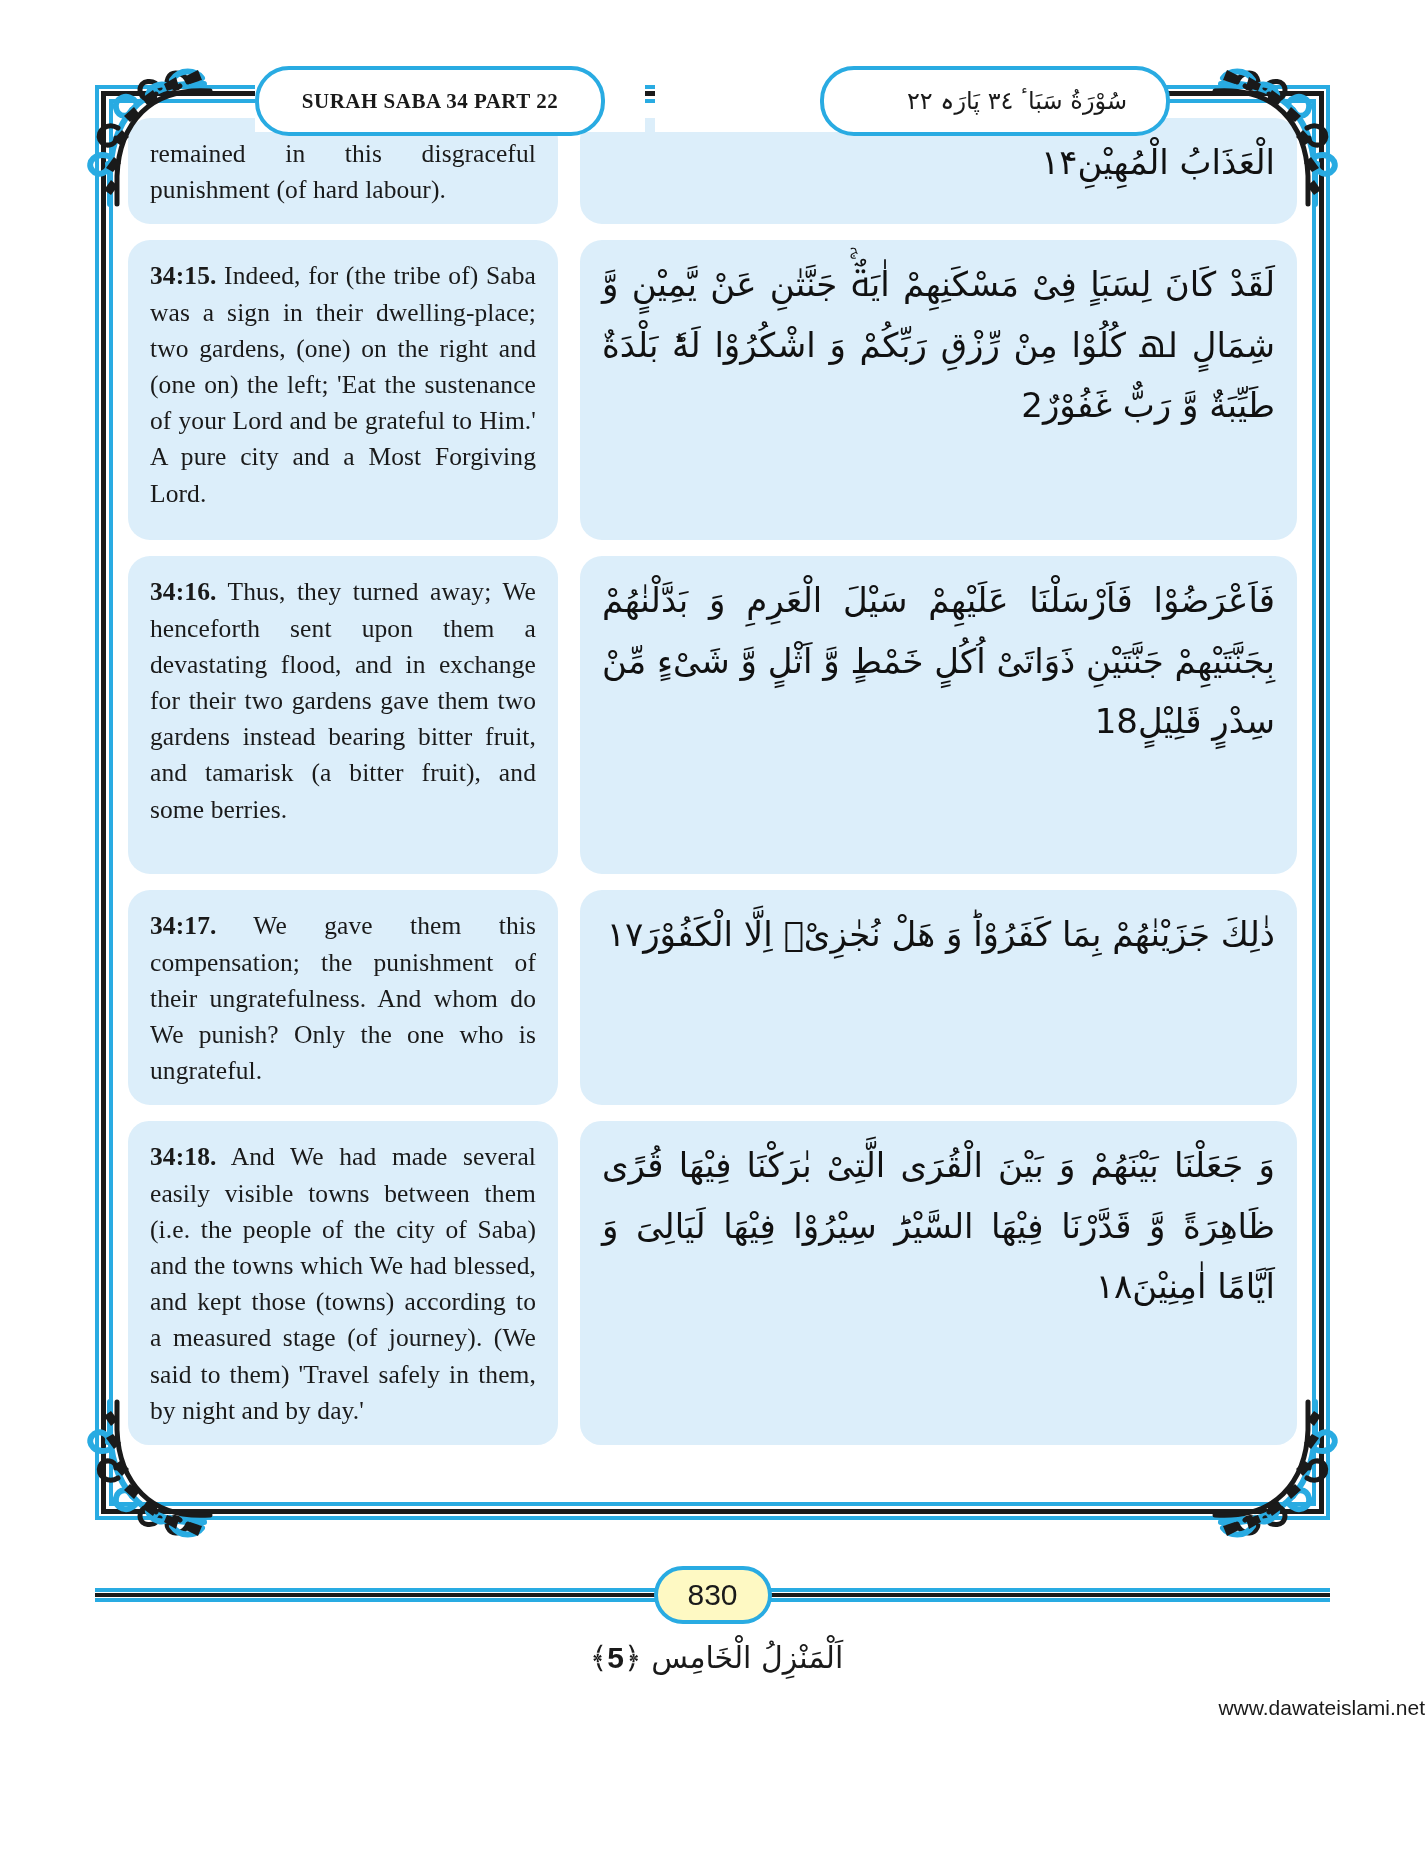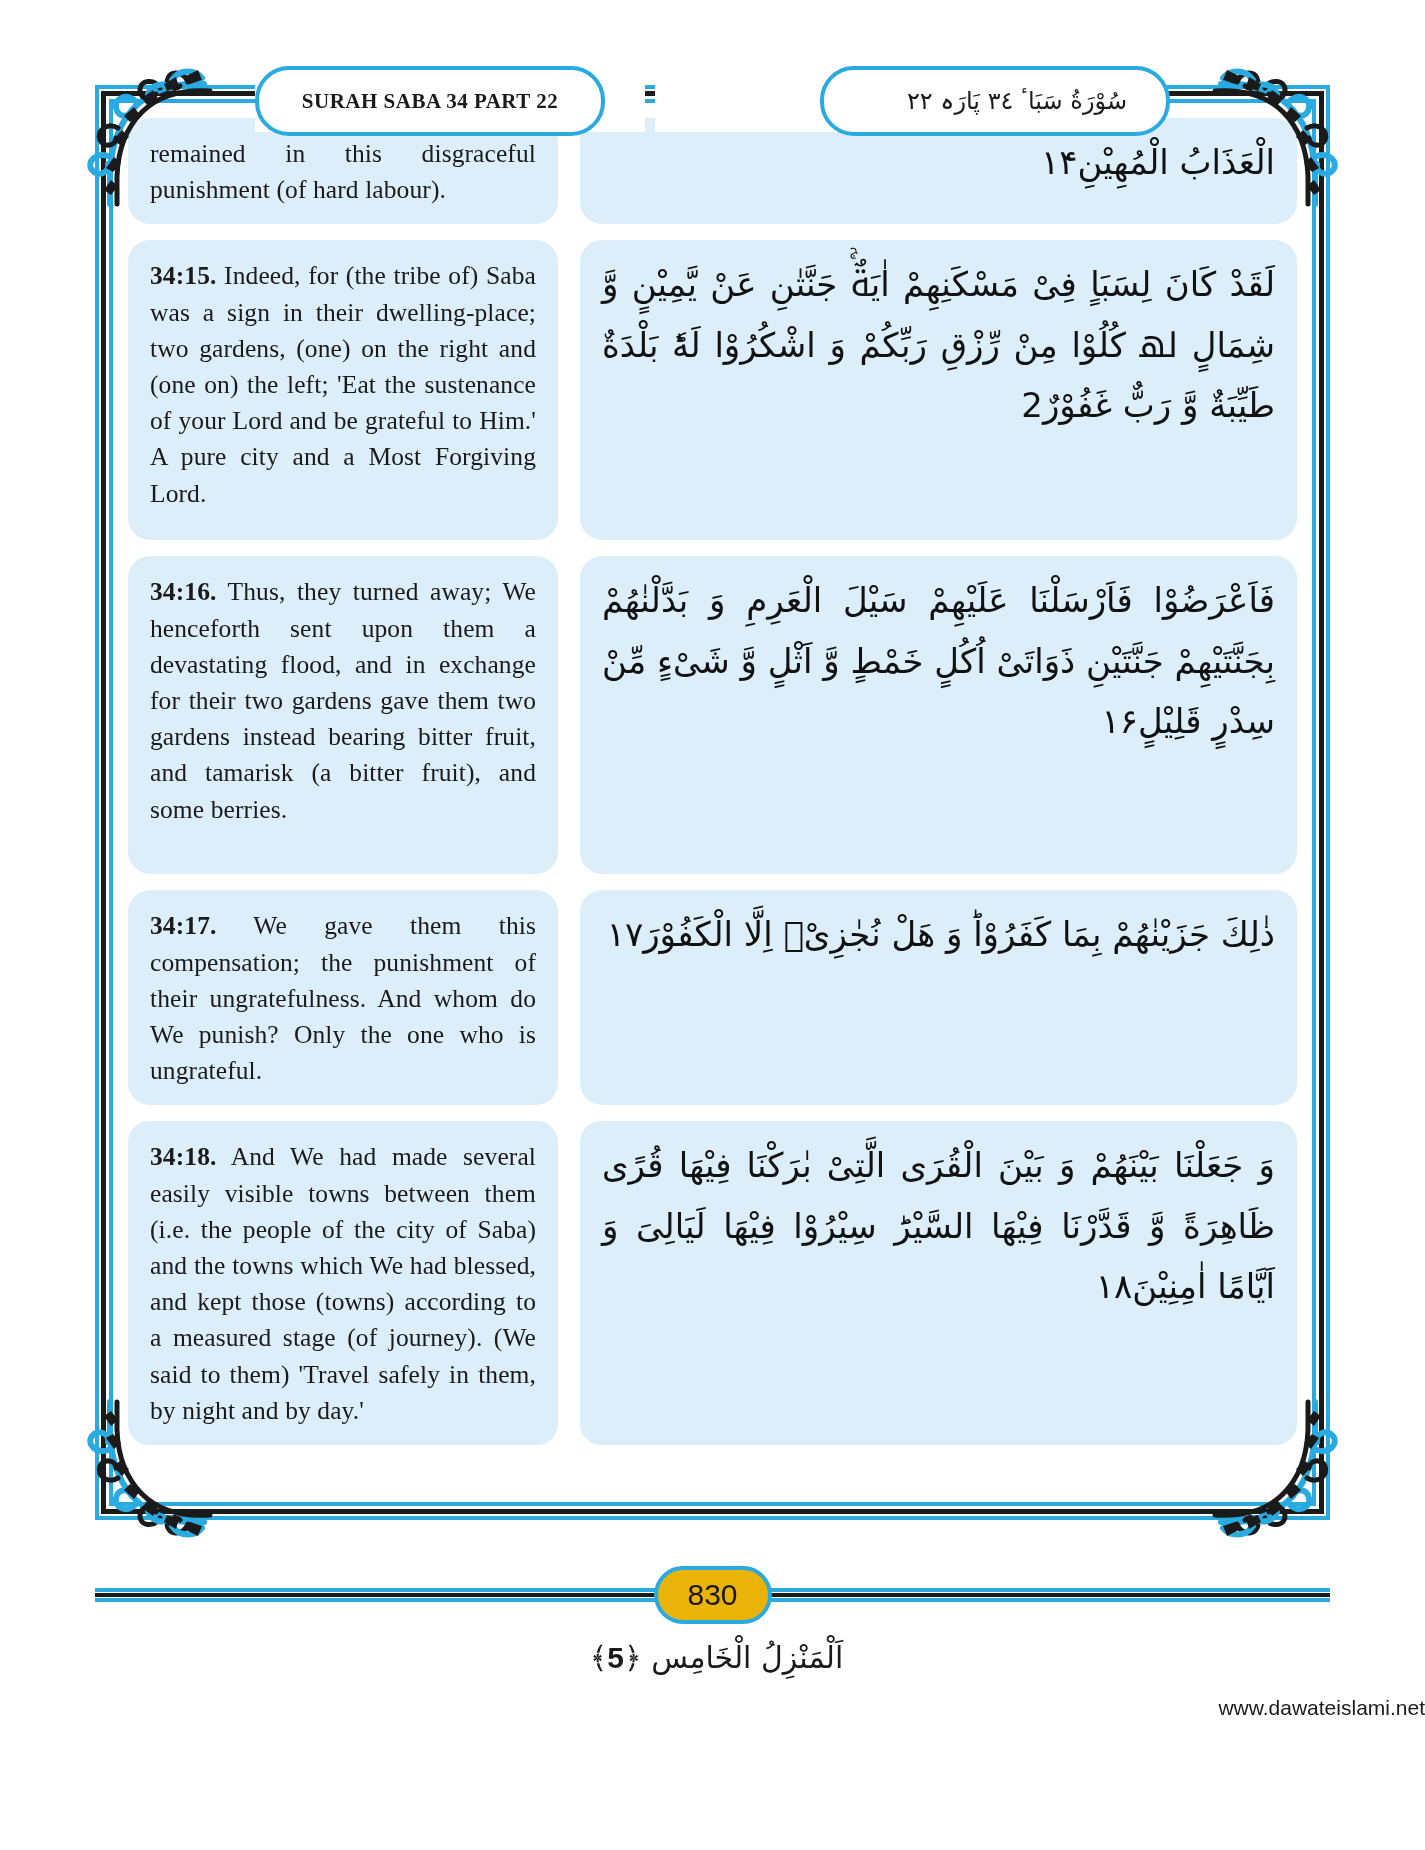--- a/index.html
+++ b/index.html
@@ -194,21 +194,21 @@
   }
   .footer-rule .ln1 { top: 0px;  height: 4px; background: #29ABE2; }
   .footer-rule .ln2 { top: 5px;  height: 4px; background: #1a1a1a; }
   .footer-rule .ln3 { top: 10px; height: 4px; background: #29ABE2; }
 
   .page-number-pill {
     position: absolute;
     left: 50%;
     top: 46px;
     transform: translateX(-50%);
-    background: #eab308;
+    background: #fef9c3;
     border: 4px solid #29ABE2;
     border-radius: 30px;
     min-width: 118px;
     height: 58px;
     box-sizing: border-box;
     display: flex;
     align-items: center;
     justify-content: center;
     z-index: 3;
   }
@@ -379,21 +379,21 @@
       <div class="cell cell-ar">
         <span>لَقَدْ كَانَ لِسَبَاٍ فِیْ مَسْكَنِهِمْ اٰیَةٌۚ جَنَّتٰنِ عَنْ یَّمِیْنٍ وَّ شِمَالٍ ﳍ كُلُوْا مِنْ رِّزْقِ رَبِّكُمْ وَ اشْكُرُوْا لَهٗؕ بَلْدَةٌ طَیِّبَةٌ وَّ رَبٌّ غَفُوْرٌ</span><span class="ayah-mark">2</span>
       </div>
     </div>
 
     <div class="verse-row row-2">
       <div class="cell cell-en">
         <span class="vnum">34:16.</span> <span>Thus, they turned away; We henceforth sent upon them a devastating flood, and in exchange for their two gardens gave them two gardens instead bearing bitter fruit, and tamarisk (a bitter fruit), and some berries.</span>
       </div>
       <div class="cell cell-ar">
-        <span>فَاَعْرَضُوْا فَاَرْسَلْنَا عَلَیْهِمْ سَیْلَ الْعَرِمِ وَ بَدَّلْنٰهُمْ بِجَنَّتَیْهِمْ جَنَّتَیْنِ ذَوَاتَیْ اُكُلٍ خَمْطٍ وَّ اَثْلٍ وَّ شَیْءٍ مِّنْ سِدْرٍ قَلِیْلٍ</span><span class="ayah-mark">۱۶</span>
+        <span>فَاَعْرَضُوْا فَاَرْسَلْنَا عَلَیْهِمْ سَیْلَ الْعَرِمِ وَ بَدَّلْنٰهُمْ بِجَنَّتَیْهِمْ جَنَّتَیْنِ ذَوَاتَیْ اُكُلٍ خَمْطٍ وَّ اَثْلٍ وَّ شَیْءٍ مِّنْ سِدْرٍ قَلِیْلٍ</span><span class="ayah-mark">18</span>
       </div>
     </div>
 
     <div class="verse-row row-3">
       <div class="cell cell-en">
         <span class="vnum">34:17.</span> <span>We gave them this compensation; the punishment of their ungratefulness. And whom do We punish? Only the one who is ungrateful.</span>
       </div>
       <div class="cell cell-ar">
         <span>ذٰلِكَ جَزَیْنٰهُمْ بِمَا كَفَرُوْاؕ وَ هَلْ نُجٰزِیْۤ اِلَّا الْكَفُوْرَ</span><span class="ayah-mark">۱۷</span>
       </div>

